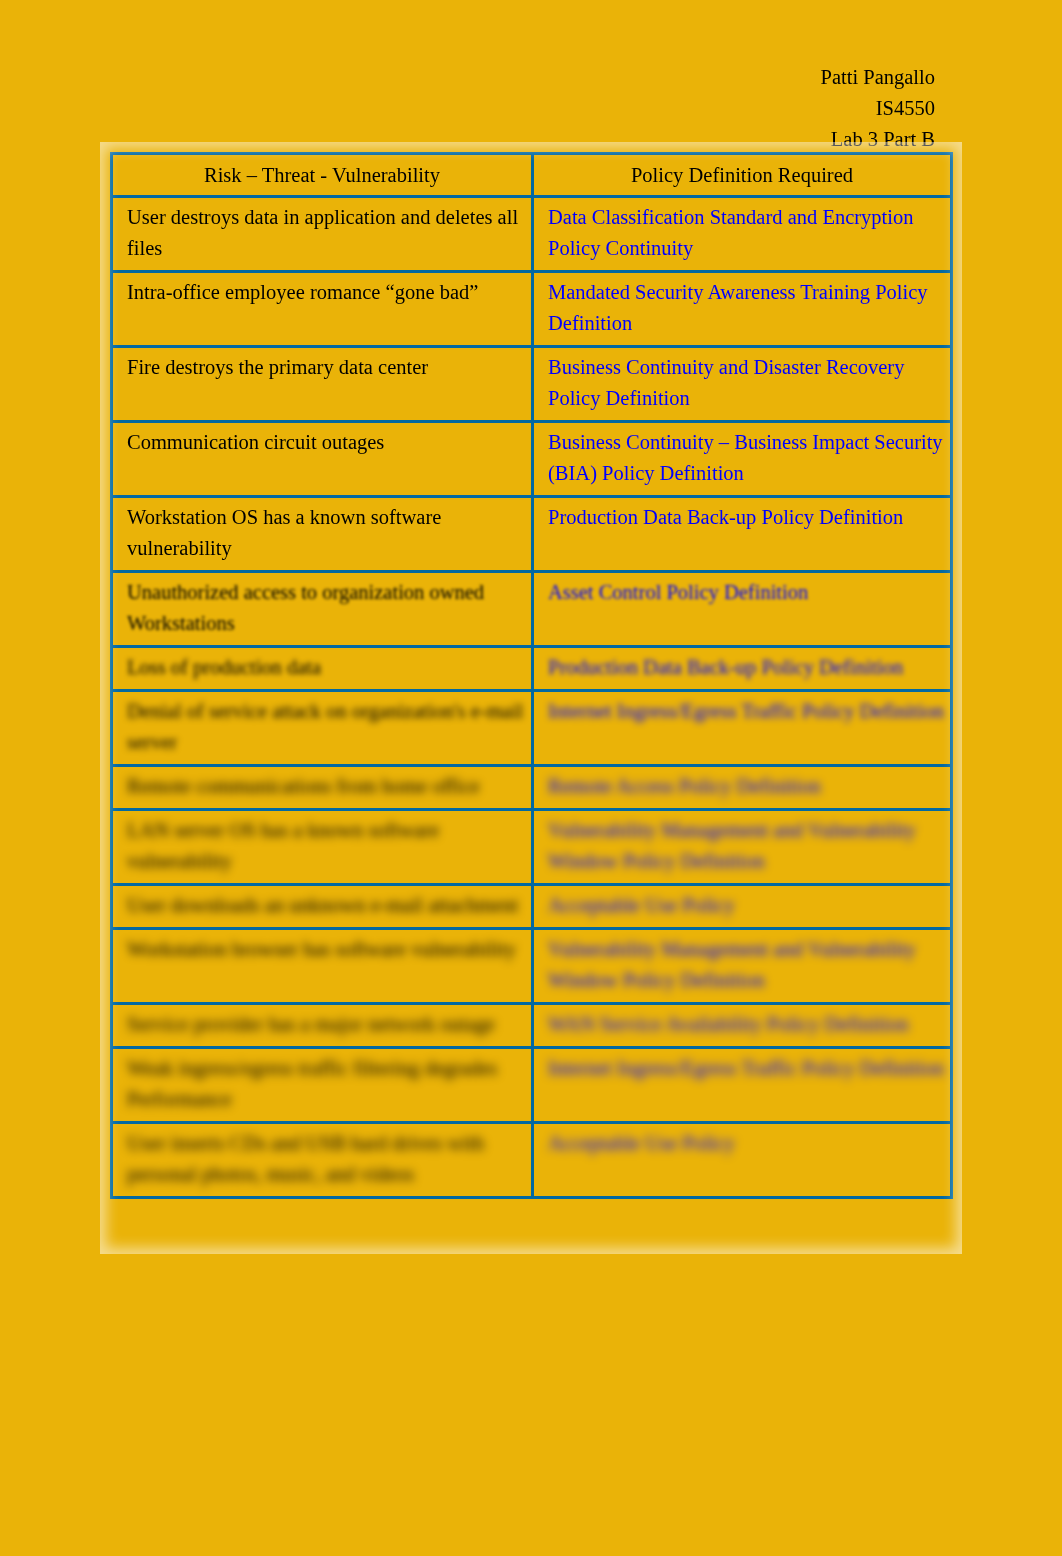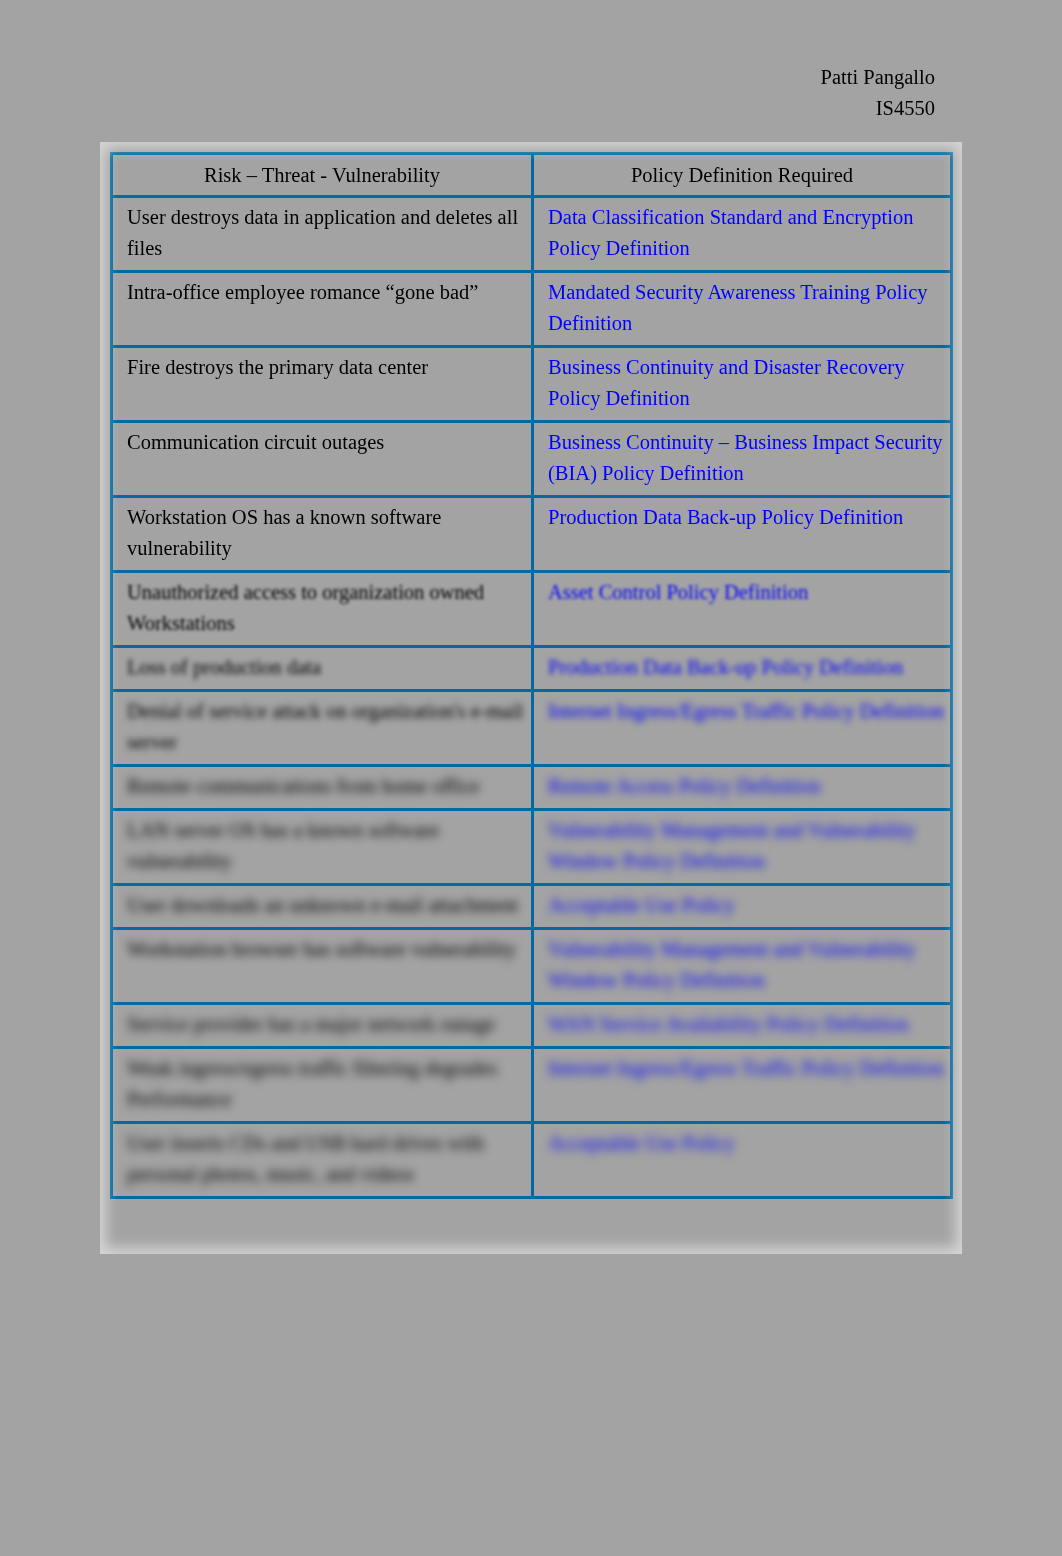--- a/index.html
+++ b/index.html
@@ -13,21 +13,21 @@
     font-family: "Liberation Serif", "DejaVu Serif", serif;
     color: #000000;
     position: relative;
     overflow: hidden;
   }
   .page {
     position: absolute;
     left: 0; top: 0;
     width: 1062px;
     height: 1556px;
-    background: #a3a3a3;
+    background: #eab308;
   }
   
   .doc-header {
     position: absolute;
     left: 0;
     top: 62px;
     width: 935px;
     text-align: right;
     font-size: 20.5px;
     line-height: 31px;
@@ -88,38 +88,39 @@
   }
 </style>
 </head>
 <body>
 
 <div class="page">
 
   <div class="doc-header">
     <div class="hdr-name">Patti Pangallo</div>
     <div class="hdr-course">IS4550</div>
+    <div class="hdr-lab">Lab 3 Part B</div>
   </div>
 
   <div class="tbl-wrap">
     <table class="rtv">
       <colgroup>
           <col class="c1">
           <col class="c2">
         </colgroup>
       <thead>
         <tr>
           <th class="risk">Risk – Threat - Vulnerability</th>
           <th class="policy">Policy Definition Required</th>
         </tr>
       </thead>
       <tbody id="tbody">
           <tr>
             <td class="risk">User destroys data in application and deletes all files</td>
-            <td class="policy" style="color: rgb(0, 0, 255);">Data Classification Standard and Encryption Policy Definition</td>
+            <td class="policy" style="color: rgb(0, 0, 255);">Data Classification Standard and Encryption Policy Continuity</td>
           </tr>
           <tr>
             <td class="risk">Intra-office employee romance “gone bad”</td>
             <td class="policy" style="color: rgb(0, 0, 255);">Mandated Security Awareness Training Policy Definition</td>
           </tr>
           <tr>
             <td class="risk">Fire destroys the primary data center</td>
             <td class="policy" style="color: rgb(0, 0, 255);">Business Continuity and Disaster Recovery Policy Definition</td>
           </tr>
           <tr>

